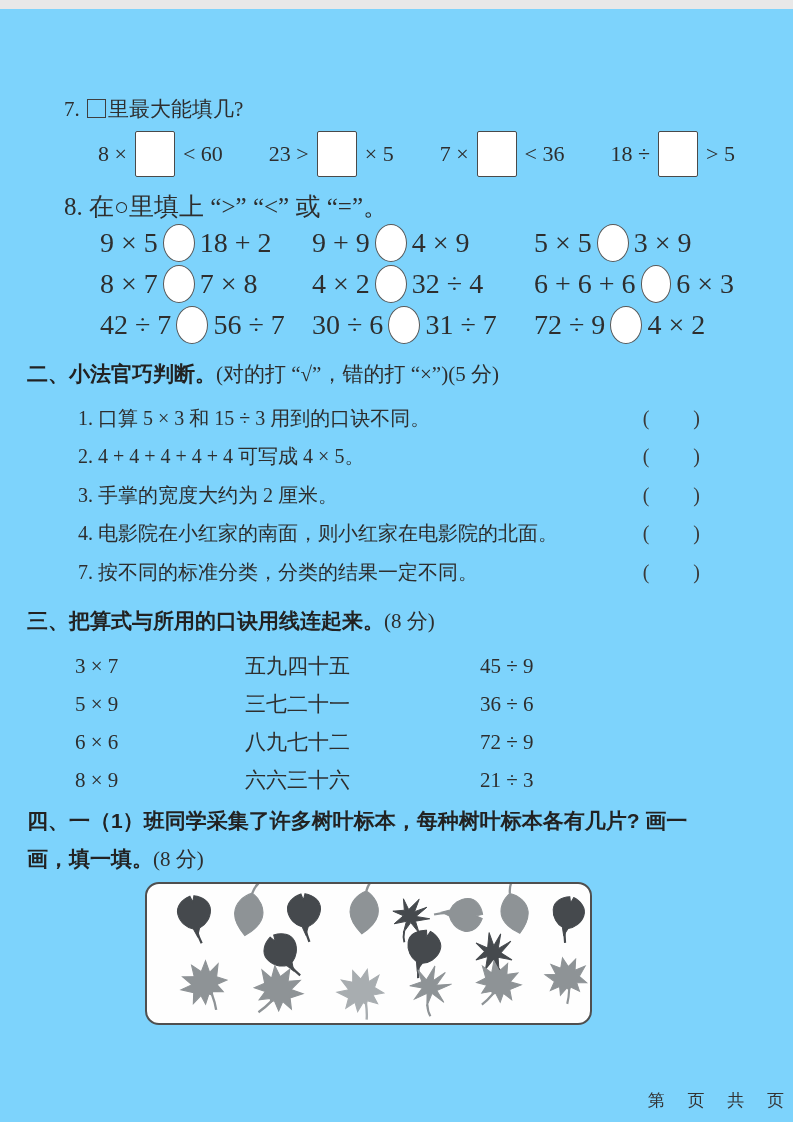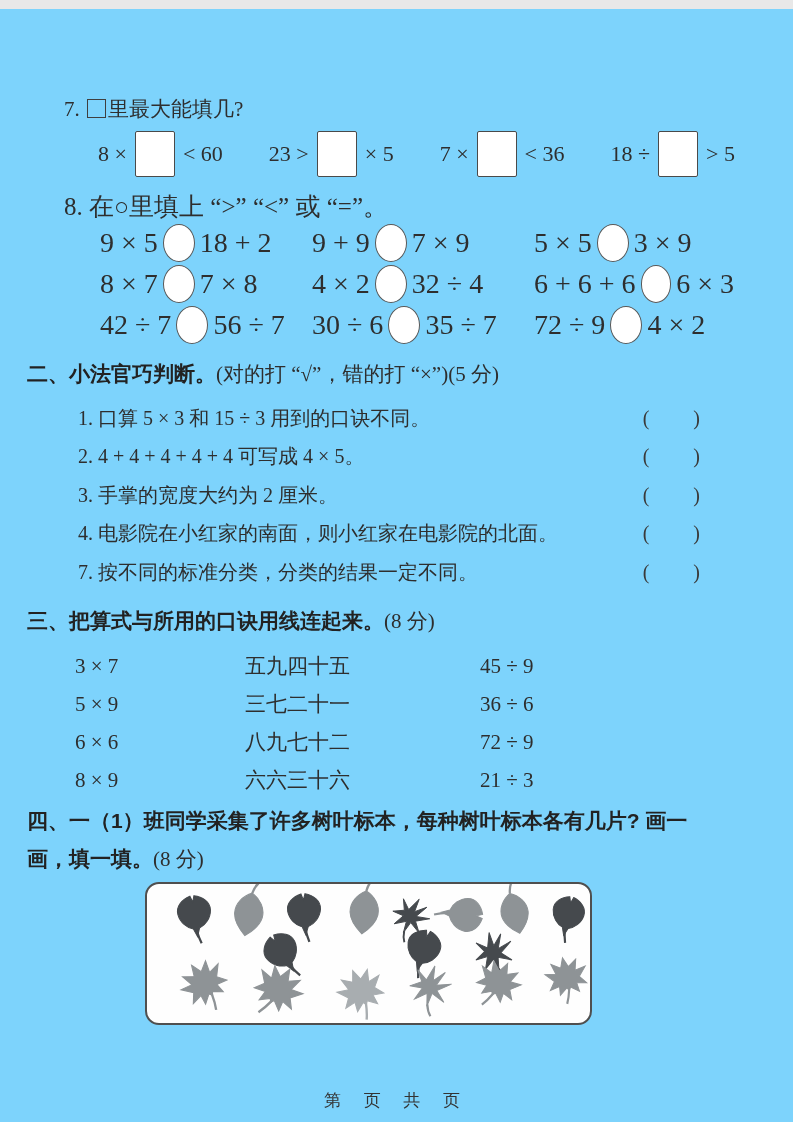--- a/index.html
+++ b/index.html
@@ -65,21 +65,21 @@
   #sec4-line1{top:798px;left:27px;width:740px;}
   #sec4-line2{top:836px;left:27px;width:740px;}
   #leaf-box{
     top:873px;left:145px;width:447px;height:143px;
     border:2px solid #4f4f4f;border-radius:14px;background:#fefefe;
     box-sizing:border-box;
   }
   #leaf-box svg{display:block;width:100%;height:100%;}
   
   #footer{
-    top:1080px;left:0;width:100%;text-align:center;
+    top:1080px;left:0;width:100%;text-align:right;
     font-family:"Liberation Sans","DejaVu Sans",sans-serif;
     font-size:17px;letter-spacing:9px;color:#333;
   }
 </style>
 </head>
 <body>
 
 <div class="page">
 
   <div class="abs" id="q7-title">
@@ -112,21 +112,21 @@
   <div class="abs" id="q8-title">8. 在○里填上 “&gt;” “&lt;” 或 “=”。</div>
   <div class="abs" id="q8-grid">
     <span class="cmp-cell">
       <span>9 × 5</span>
       <span class="circle-blank"></span>
       <span>18 + 2</span>
     </span>
     <span class="cmp-cell">
       <span>9 + 9</span>
       <span class="circle-blank"></span>
-      <span>7 × 9</span>
+      <span>4 × 9</span>
     </span>
     <span class="cmp-cell">
       <span>5 × 5</span>
       <span class="circle-blank"></span>
       <span>3 × 9</span>
     </span>
     <span class="cmp-cell">
       <span>8 × 7</span>
       <span class="circle-blank"></span>
       <span>7 × 8</span>
@@ -142,21 +142,21 @@
       <span>6 × 3</span>
     </span>
     <span class="cmp-cell">
       <span>42 ÷ 7</span>
       <span class="circle-blank"></span>
       <span>56 ÷ 7</span>
     </span>
     <span class="cmp-cell">
       <span>30 ÷ 6</span>
       <span class="circle-blank"></span>
-      <span>35 ÷ 7</span>
+      <span>31 ÷ 7</span>
     </span>
     <span class="cmp-cell">
       <span>72 ÷ 9</span>
       <span class="circle-blank"></span>
       <span>4 × 2</span>
     </span>
   </div>
 
   <div class="abs sec-title" id="sec2-title">
     <span>二、小法官巧判断。</span><span class="normal">(对的打 “√”，错的打 “×”)(5 分)</span>

